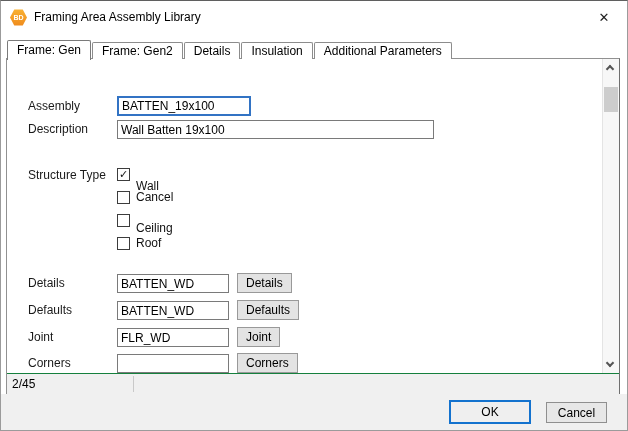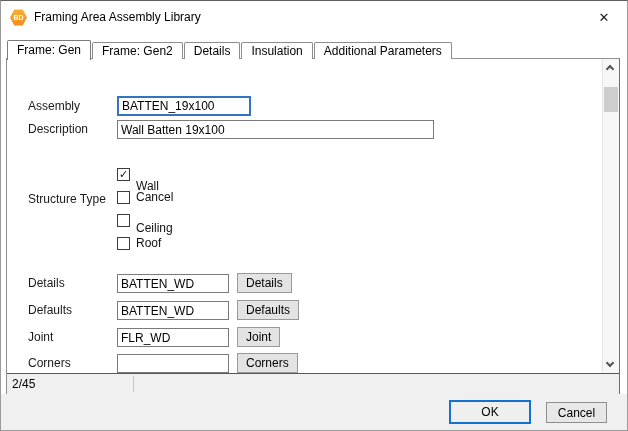--- a/index.html
+++ b/index.html
@@ -88,21 +88,21 @@
   </div>
 
   <div class="panel">
 
     <div class="lbl" style="left:21px; top:40px;">Assembly</div>
     <input class="txt focused" style="left: 110px; top: 37px; width: 134px;" type="text" value="BATTEN_19x100">
 
     <div class="lbl" style="left:21px; top:63px;">Description</div>
     <input class="txt" style="left: 110px; top: 61px; width: 317px;" type="text" value="Wall Batten 19x100">
 
-    <div class="lbl" style="left:21px; top:109px;margin-top:24px;">Structure Type</div>
+    <div class="lbl" style="left:21px; top:109px;">Structure Type</div>
 
     <div class="cb" style="left:110px; top:109px;"><span>✓</span></div>
     <div class="cb-label" style="left:129px; top:108px;margin-top:12px;">Wall</div>
 
     <div class="cb" style="left:110px; top:132px;"></div>
     <div class="cb-label" style="left:129px; top:131px;">Cancel</div>
 
     <div class="cb" style="left:110px; top:155px;"></div>
     <div class="cb-label" style="left:129px; top:162px;">Ceiling</div>
 

